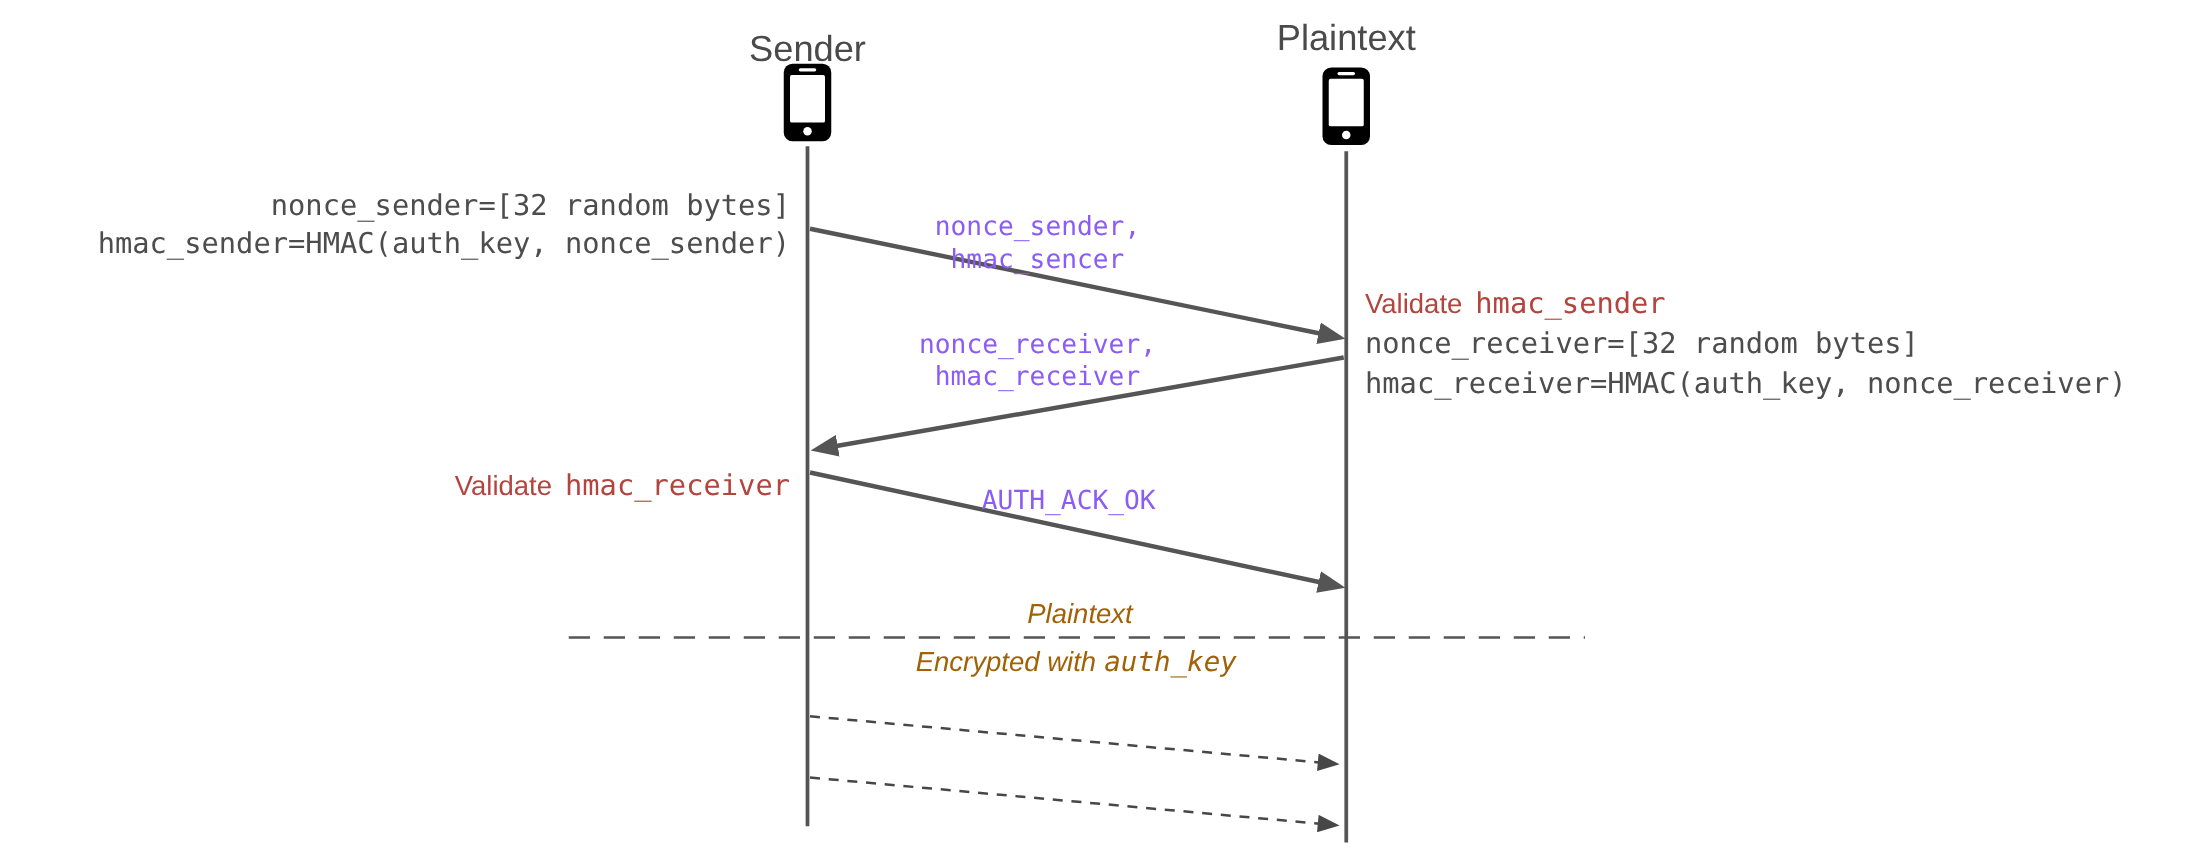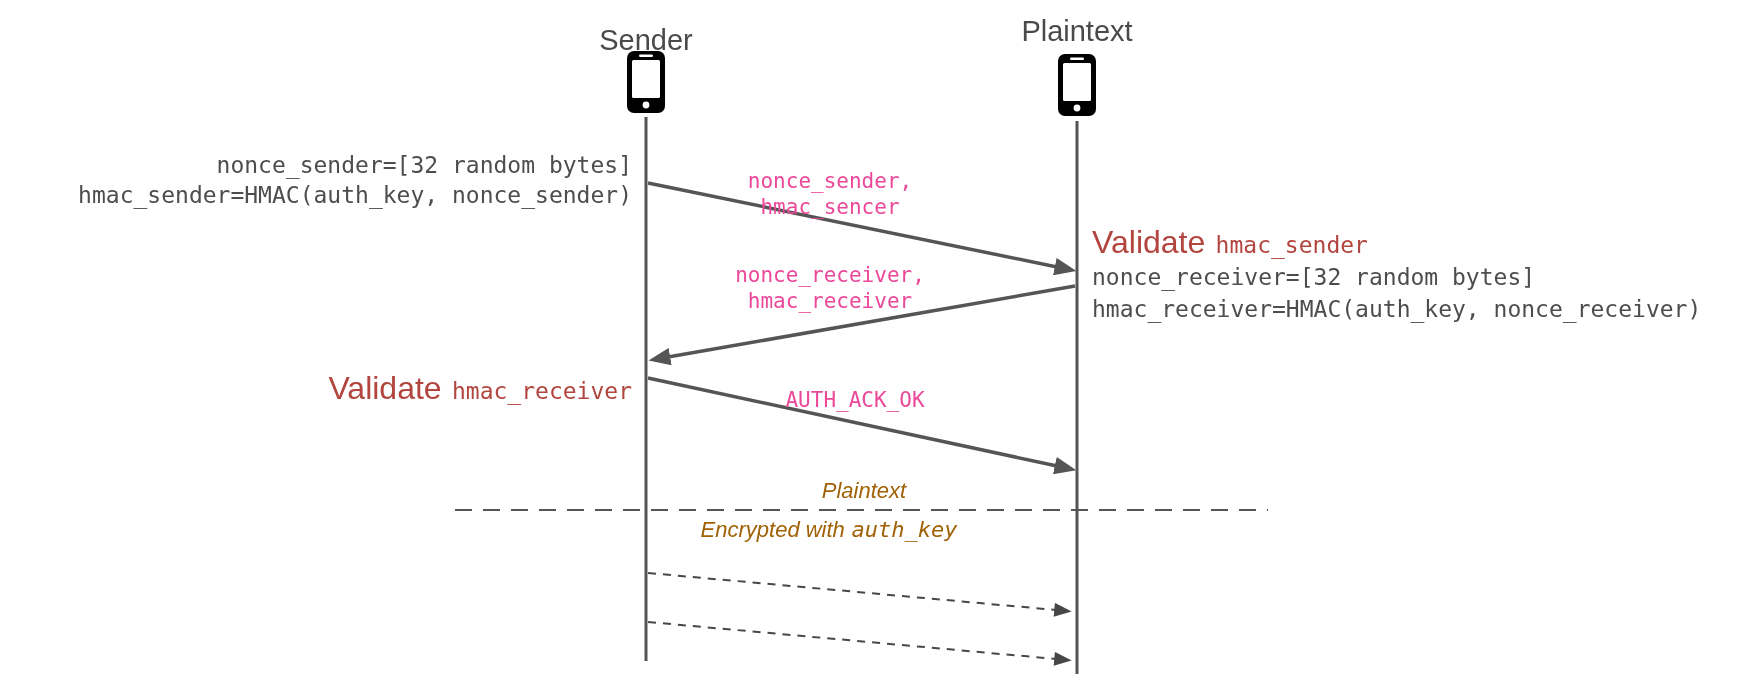--- a/index.html
+++ b/index.html
@@ -9,24 +9,24 @@
   }
   .abs { position:absolute; }
   .mono { font-family:"DejaVu Sans Mono", monospace; }
 
   .actor-label { font-size:29px; color:#4a4a4a; text-align:center; width:200px; }
 
   .note { font-size:23px; color:#4d4d4d; }
   .note-left  { left:0; width:632px; text-align:right; line-height:30px; }
   .note-right { left:1092px; width:660px; text-align:left; line-height:32px; }
 
-  .msg-label { font-size:21px; color:#ec4899; text-align:center; line-height:26px; }
+  .msg-label { font-size:21px; color:#8b5cf6; text-align:center; line-height:26px; }
 
   .red-line { color:#b2453e; white-space:nowrap; }
-  .v-prefix { font-size:32px; font-family:"Liberation Sans", sans-serif; }
+  .v-prefix { font-size:22px; font-family:"Liberation Sans", sans-serif; }
   .v-code   { font-size:23px; margin-left:0.45em;margin-top:20px; }
 
   .divider-label { font-style:italic; font-size:22px; color:#a16207; text-align:center; width:320px; }
   .enc-code { font-size:22px; font-style:italic; margin-left:0.3em; }
 
   svg.overlay { position:absolute; left:0; top:0; }
   .lifeline   { stroke:#555555; stroke-width:3; }
   .msg-line   { stroke:#555555; stroke-width:3.5; }
   .divider    { stroke:#555555; stroke-width:2; stroke-dasharray:17 11; }
   .dashed-msg { stroke:#474747; stroke-width:2; stroke-dasharray:8 7; }
@@ -98,17 +98,17 @@
     <div>hmac_receiver</div>
   </div>
 
   <div class="abs note note-left red-line" style="top:373px;">
     <span class="v-prefix">Validate</span><span class="v-code mono">hmac_receiver</span>
   </div>
 
   <div class="abs msg-label mono" style="left:705px; top:387px; width:300px;">AUTH_ACK_OK</div>
 
   <div class="abs divider-label" style="left:704px; top:478px;">Plaintext</div>
-  <div class="abs divider-label" style="left:669px; top:517px;">
+  <div class="abs divider-label" style="left:701px; top:517px;">
     <span>Encrypted with</span><span class="enc-code mono">auth_key</span>
   </div>
 
 </div>
 
 </body></html>

